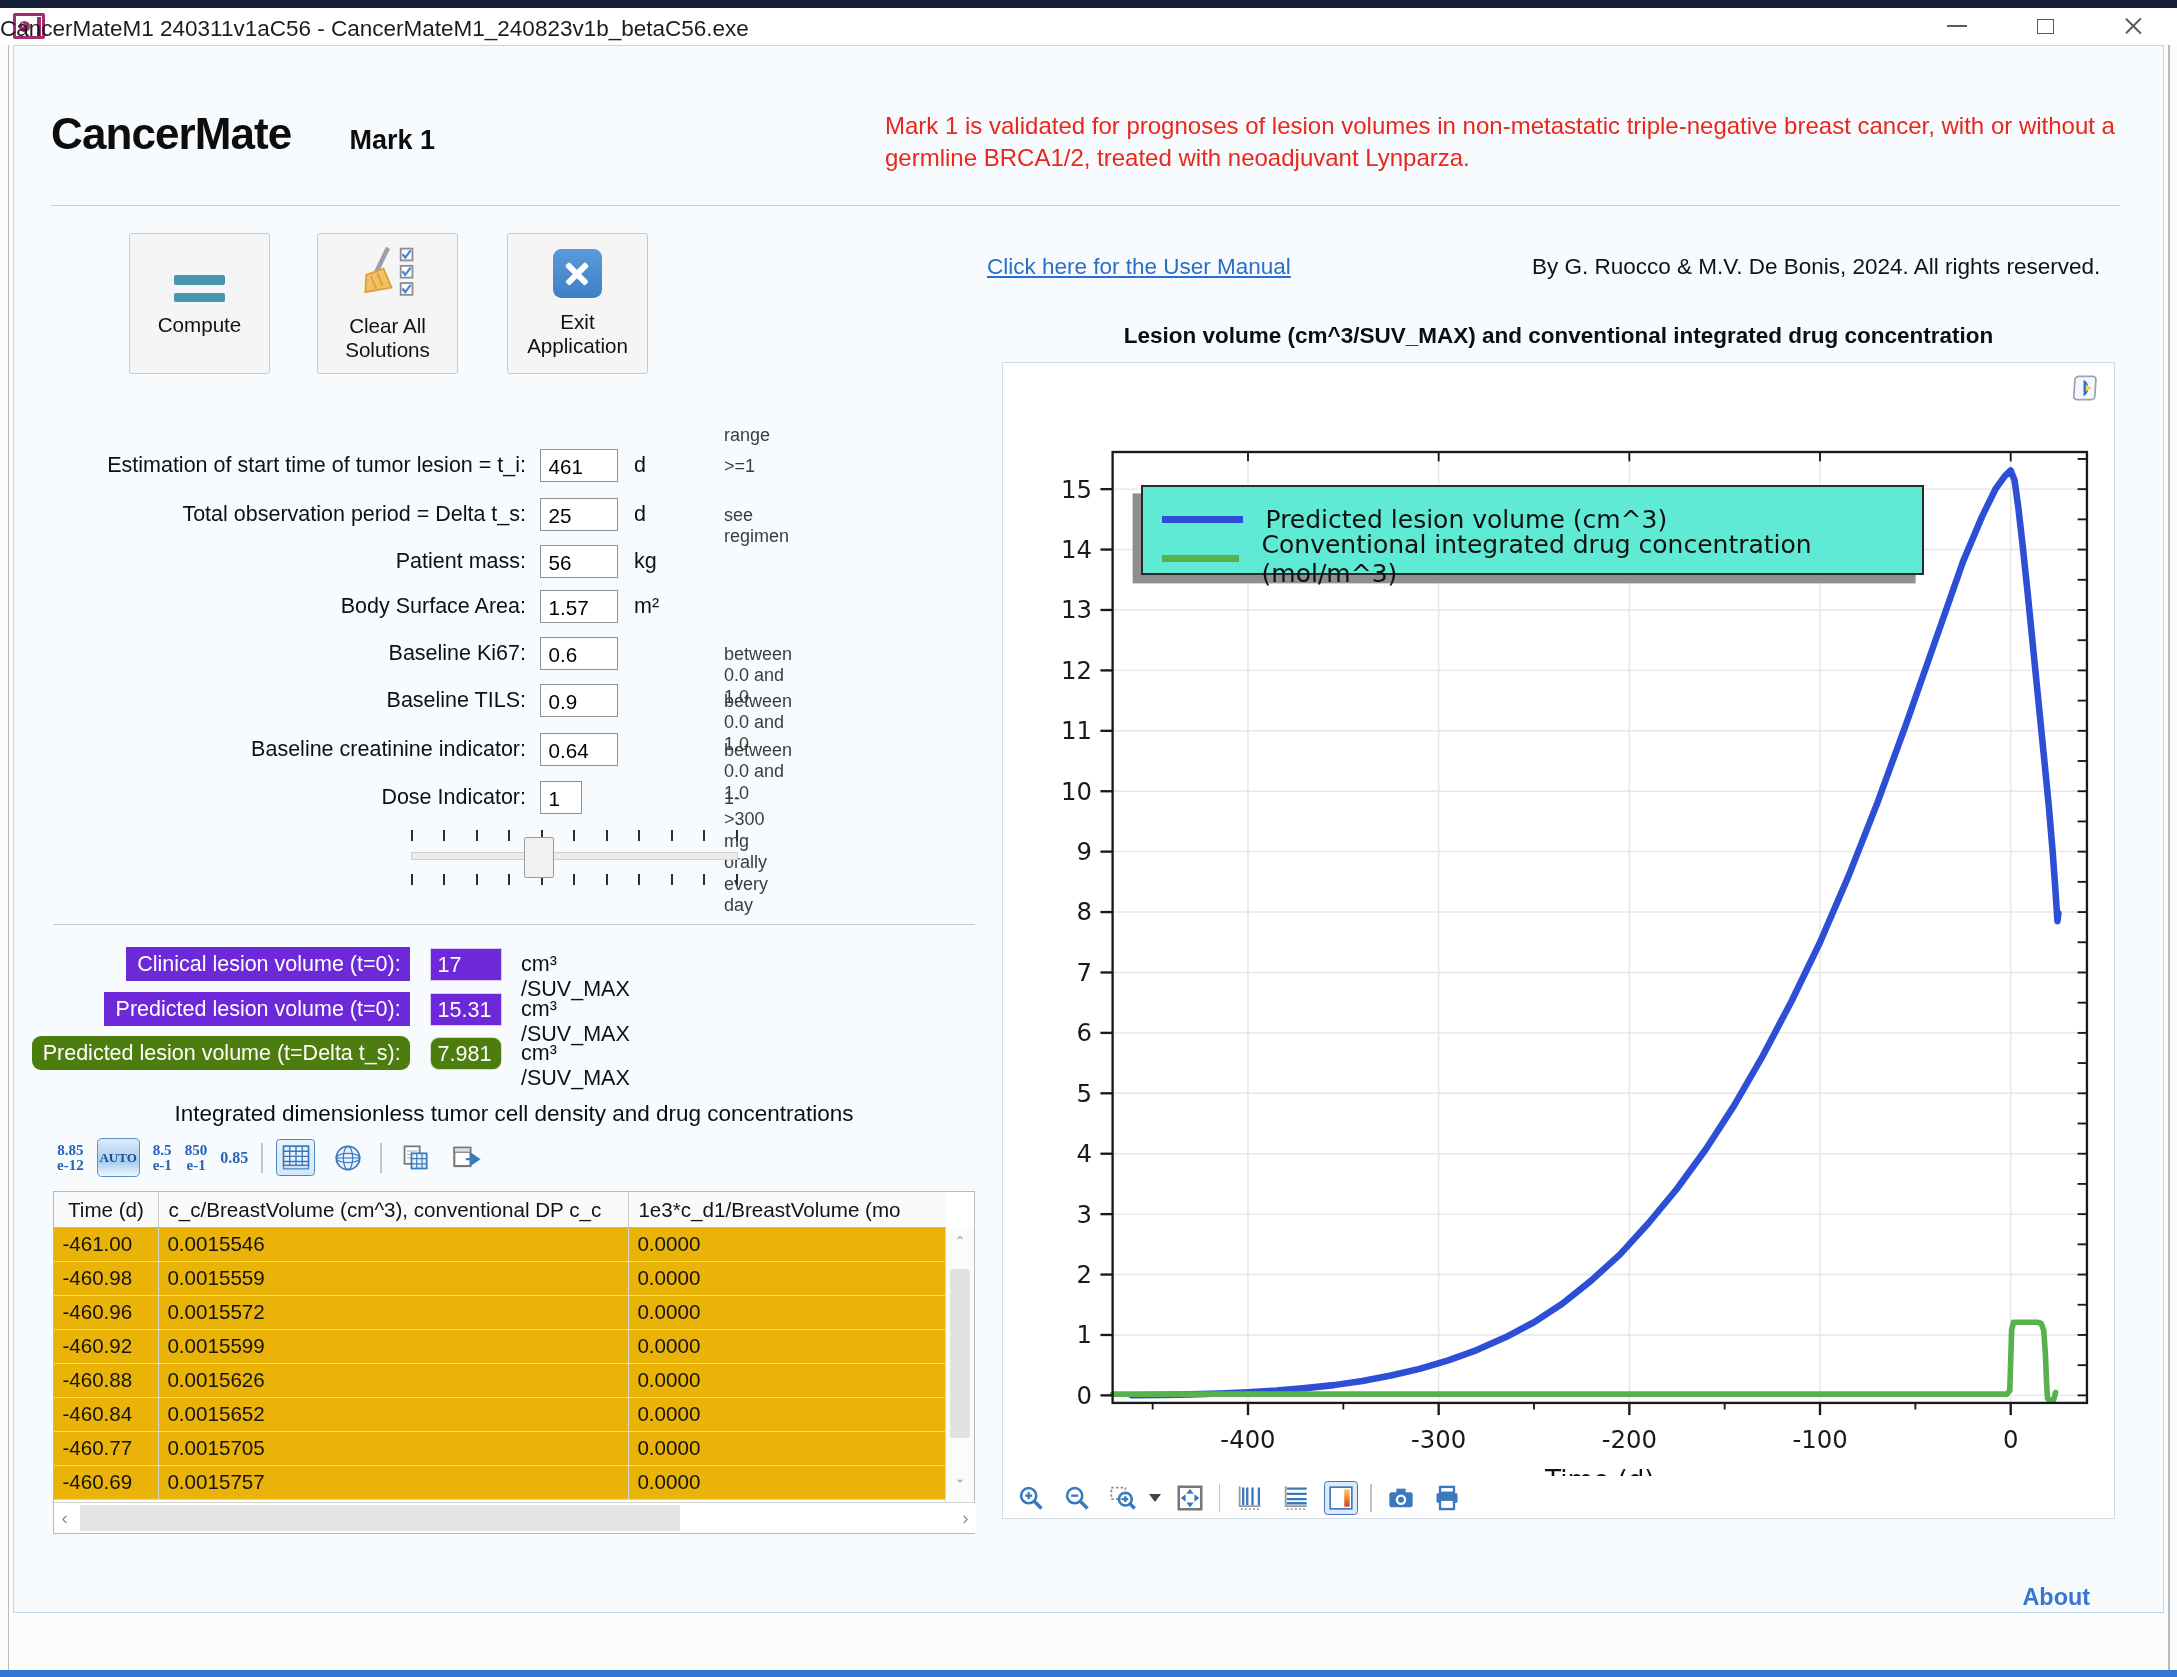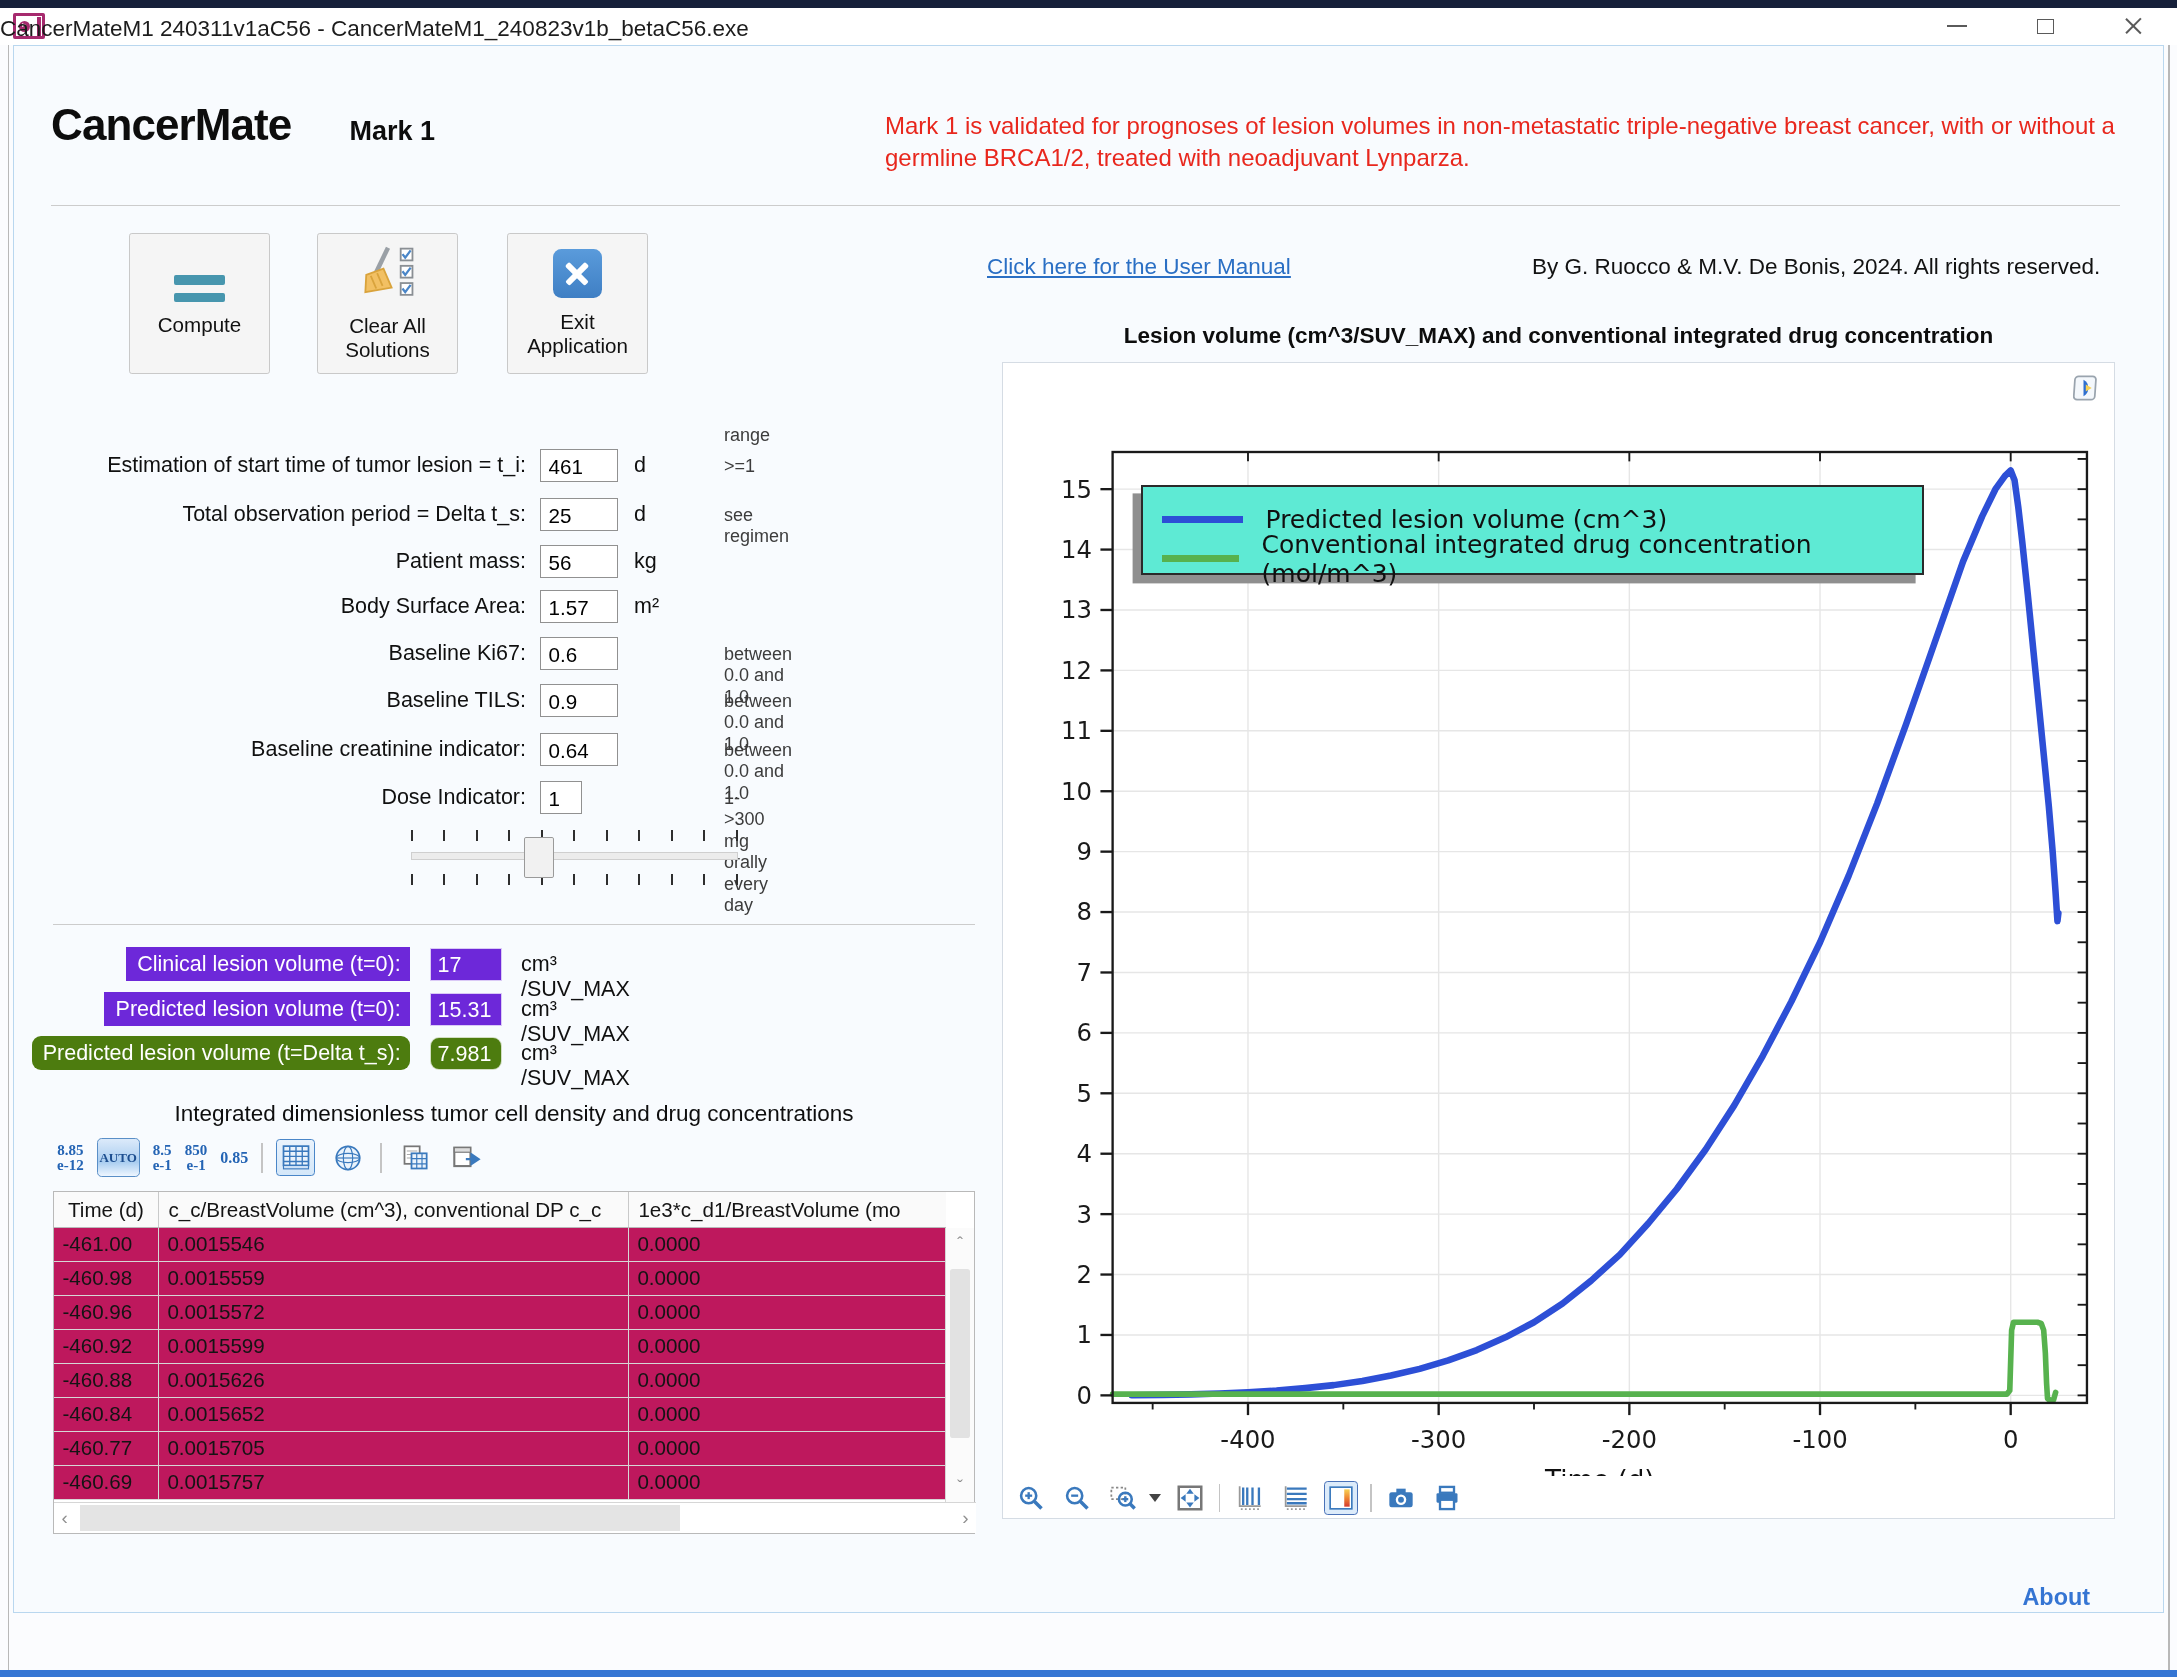--- a/index.html
+++ b/index.html
@@ -21,21 +21,21 @@
   .glyph-max { width:17px; height:15px; border:1.9px solid #5a5a5a; }
   .glyph-close { position:relative; width:19px; height:19px; }
   .glyph-close span { position:absolute; left:-0.9px; top:8.4px; width:20.6px; height:1.9px; background:#5a5a5a; }
   .glyph-close span:first-child { transform:rotate(45deg); }
   .glyph-close span:last-child { transform:rotate(-45deg); }
   .win-edge { position:absolute; top:45px; width:1.9px; height:1625px; background:#b8b8b8; }
 
   
   .main-panel { position:absolute; left:13px; top:45px; width:2151px; height:1568px; background:#f8fbfe; border:1.9px solid #b9d7ef; }
 
-  .brand { position:absolute; left:37px; top:54px; display:flex; align-items:baseline; gap:58px; }
+  .brand { position:absolute; left:37px; top:63px; display:flex; align-items:baseline; gap:58px; }
   .brand h1 { font-size:44px; font-weight:bold; letter-spacing:-0.9px; color:#0d0d0d; }
   .brand .mark { font-size:27px; font-weight:bold; color:#0d0d0d; }
   .validation { position:absolute; left:871px; top:64px; width:1246px; font-size:24px; line-height:32px; color:#e8271d; }
   .divider1 { position:absolute; left:37px; top:159px; width:2069px; height:0.9px; background:#cccccc; }
 
   
   .bigbtn { position:absolute; top:187px; width:141px; height:141px; background:#f5f5f5; border:0.9px solid #c9c9c9; border-radius:2.8px; display:flex; flex-direction:column; align-items:center; justify-content:center; gap:11.2px; cursor:default; }
   .bigbtn .lbl { font-size:20.6px; line-height:24px; text-align:center; color:#111; }
   .eq { display:flex; flex-direction:column; gap:8.4px; padding-top:5.6px; }
   .eq span { width:51px; height:9.4px; background:#4796ae; border-radius:1.9px; }
@@ -87,21 +87,21 @@
   .tool-ic.pressed { border:1.9px solid #4a86c8; border-radius:3.7px; background:linear-gradient(#eaf3fc,#d4e7f9); }
 
   
   .dtable { position:absolute; left:39px; top:1145px; width:922px; height:343px; background:#fff; border:0.9px solid #b9b9b9; }
   .thead { position:absolute; left:0; top:0; width:892px; height:36px; display:flex; background:#fafafa; border-bottom:0.9px solid #b9b9b9; }
   .th { font-size:20.6px; padding-top:5.6px; overflow:hidden; white-space:nowrap; border-right:0.9px solid #c9c9c9; }
   .th.c0 { width:105px; text-align:center; }
   .th.c1 { width:470px; padding-left:9.4px; }
   .th.c2 { width:317px; padding-left:9.4px; border-right:none; }
   .tbody { position:absolute; left:0; top:36px; width:892px; }
-  .trow { display:flex; height:34px; border-bottom:0.9px solid #d6d6d6; background:#be185d; }
+  .trow { display:flex; height:34px; border-bottom:0.9px solid #d6d6d6; background:#eab308; }
   .tcell { font-size:20.6px; padding:3.7px 0 0 8.4px; border-right:0.9px solid #d6d6d6; overflow:hidden; white-space:nowrap; }
   .tcell.c0 { width:105px; }
   .tcell.c1 { width:470px; }
   .tcell.c2 { width:317px; border-right:none; }
   .vscroll { position:absolute; right:0; top:36px; width:29px; height:275px; background:#fbfbfb; border-left:0.9px solid #d6d6d6; }
   .vscroll .arr { position:absolute; left:0; width:28px; text-align:center; color:#909090; font-size:17px; }
   .vscroll .thumbv { position:absolute; left:3.7px; top:41px; width:20.6px; height:169px; background:#e2e2e2; border-radius:2.8px; }
   .hscroll { position:absolute; left:0; bottom:0; width:922px; height:31px; background:#ffffff; border-top:0.9px solid #d6d6d6; }
   .hscroll .arr { position:absolute; top:3.7px; color:#909090; font-size:19px; }
   .hscroll .thumbh { position:absolute; left:26px; top:1.9px; width:600px; height:26px; background:#e4e4e4; }

